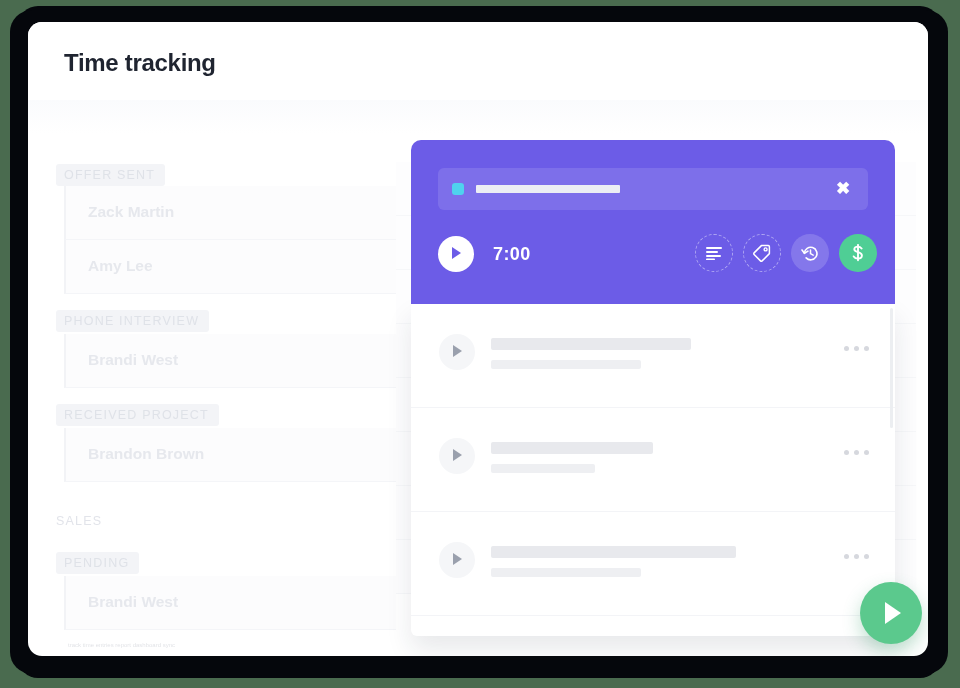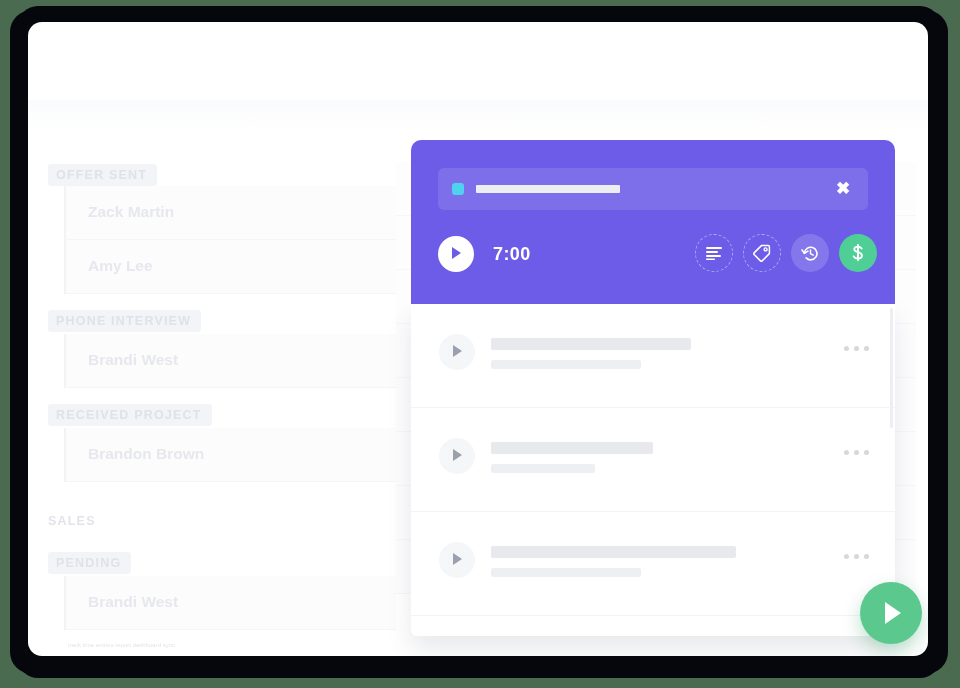--- a/index.html
+++ b/index.html
@@ -81,23 +81,23 @@
     position: absolute;
     left: 0;
     top: 100px;
     width: 900px;
     height: 534px;
     z-index: 1;
   }
 
   .group-label {
     position: absolute;
-    left: 20px;
+    left: 28px;
     font-size: 12.5px;
-    font-weight: bold;
+    font-weight: normal;
     letter-spacing: 1.2px;
     color: #dfe2e8;
     background: #f3f4f7;
     padding: 4px 10px 4px 8px;
     border-radius: 3px;
   }
   .group-label.plain {
     background: transparent;
     color: #e2e4ea;
     padding-left: 0;
@@ -399,20 +399,23 @@
 
     <div class="group-label plain" style="top:388px;">SALES</div>
 
     <div class="group-label" style="top:430px;">PENDING</div>
     <div class="bg-row" style="top:454px;">
       <span class="nm">Brandi West</span>
     </div>
   </div>
 
   <div class="header-divider"></div>
+  <div class="page-header">
+    <div class="page-title">Time tracking</div>
+  </div>
 
   <div class="timer-panel">
 
     <div class="timer-input-row">
       <span class="cyan-dot"></span>
       <span class="input-placeholder-bar" title="What are you working on?"></span>
       <span class="close-x">✖</span>
     </div>
 
     <div class="play-big">

